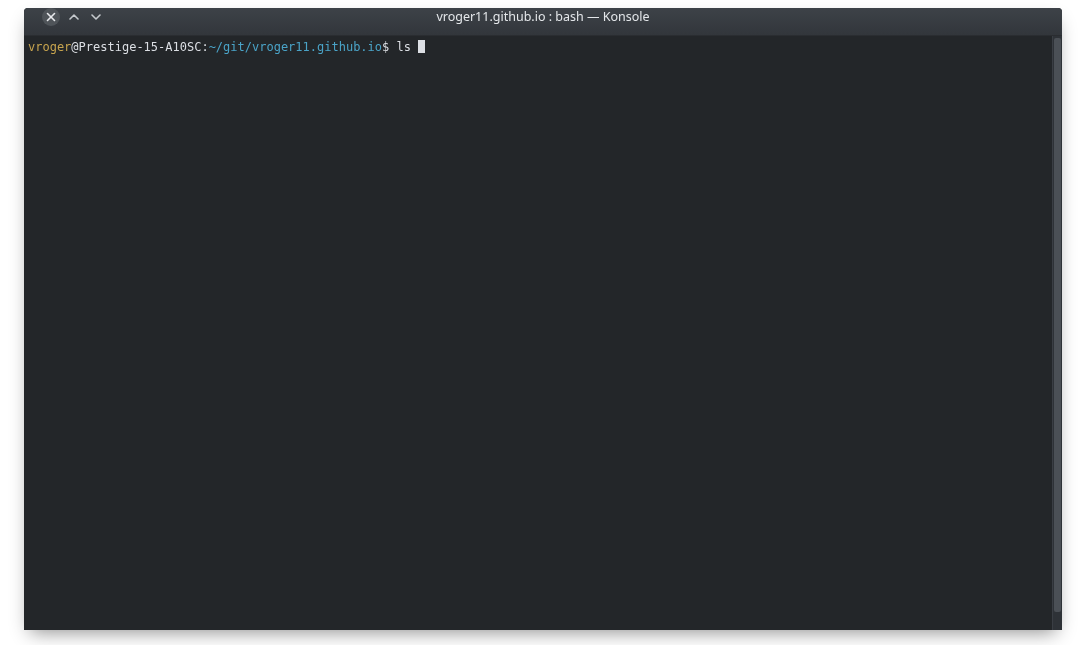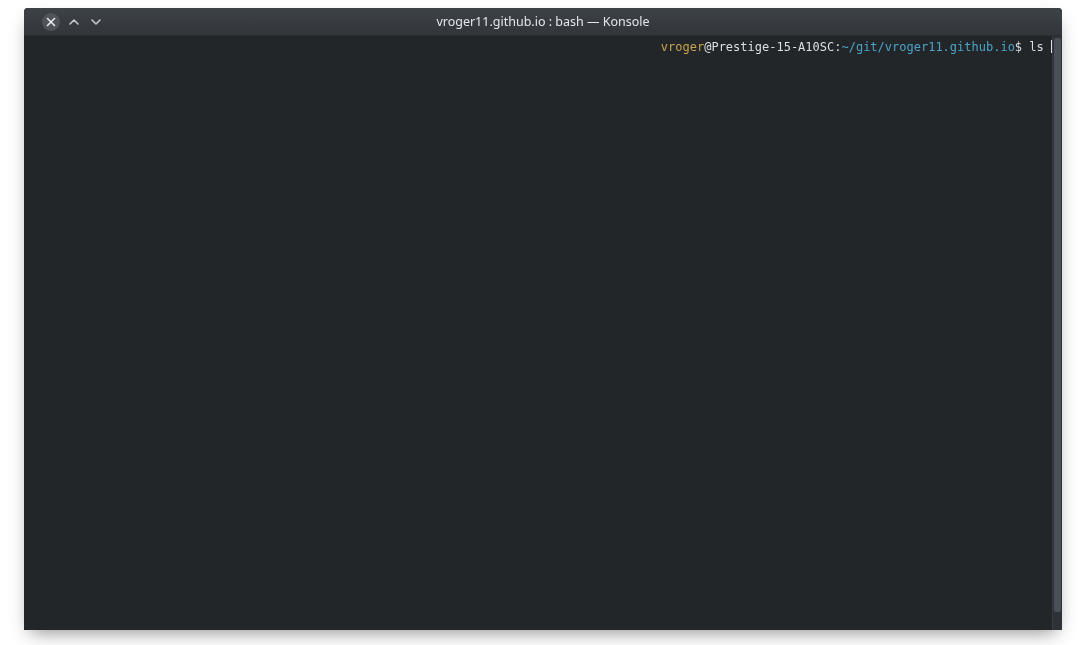--- a/index.html
+++ b/index.html
@@ -24,21 +24,21 @@
       border-radius: 4px 4px 0 0;
       display: flex;
       flex-direction: column;
       box-shadow: 0 8px 18px -6px rgba(0,0,0,0.45);
     }
     .titlebar {
       height: 28px;
       background: linear-gradient(to bottom, #3d4248, #32363b);
       border-radius: 4px 4px 0 0;
       display: flex;
-      align-items: center;
+      align-items: flex-start;
       padding: 0 18px;
       position: relative;
       border-bottom: 1px solid #2a2d31;
     }
     .titlebar-buttons {
       display: flex;
       align-items: center;
       gap: 6px;
     }
     .close-btn {
@@ -76,21 +76,20 @@
       font-family: "Noto Sans", "DejaVu Sans", sans-serif;
       font-size: 12.5px;
       font-weight: 400;
       white-space: nowrap;
     }
     .terminal-body {
       flex: 1;
       background: #232629;
       position: relative;
       padding: 4px 4px 4px 4px;
-      text-align: right;
     }
     .terminal-content {
       font-family: "DejaVu Sans Mono", "Liberation Mono", "Courier New", monospace;
       font-size: 12px;
       line-height: 14px;
       color: #dcdfe4;
       white-space: pre;
     }
     .prompt-user {
       color: #c7a44e;

